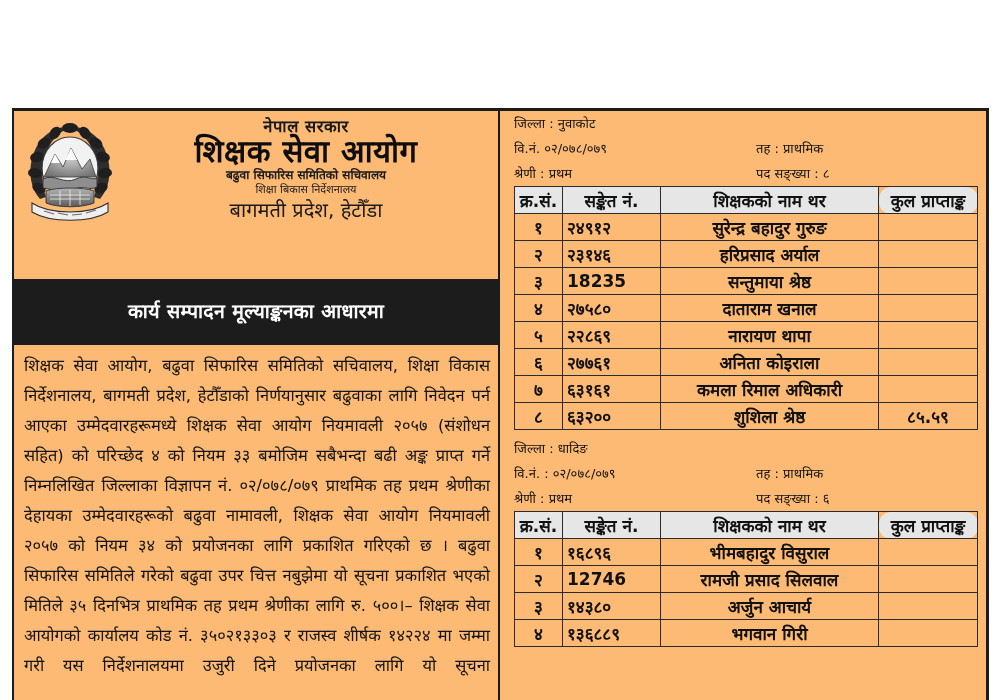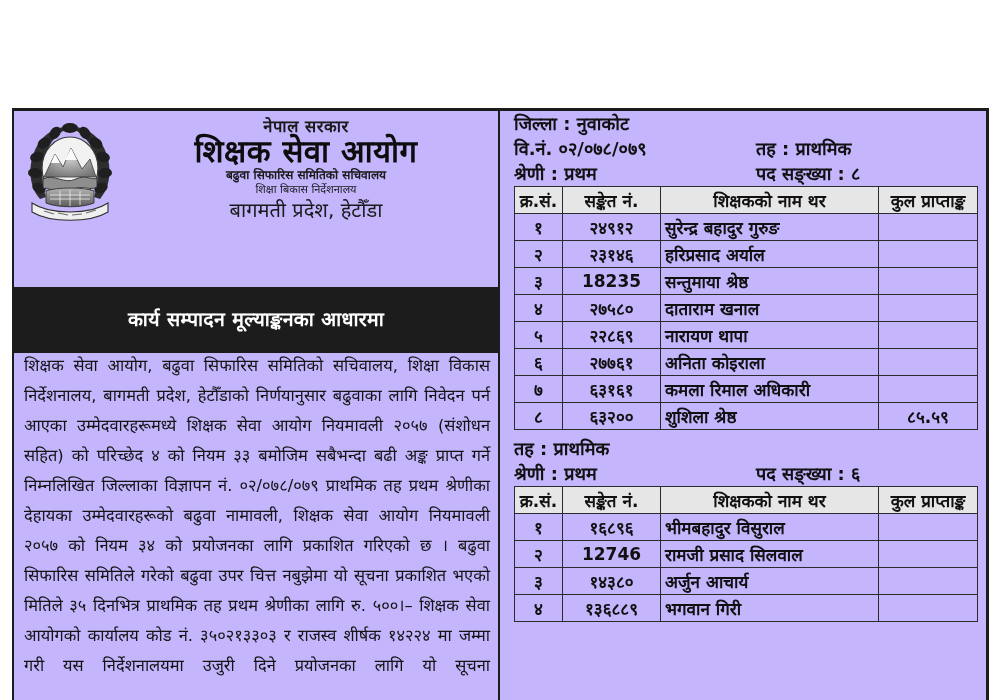--- a/index.html
+++ b/index.html
@@ -19,21 +19,21 @@
   #page {
     position: absolute;
     left: 12px;
     top: 108px;
     width: 977px;
     height: 592px;
     border-top: 3px solid #1c1c1c;
     border-left: 2px solid #1c1c1c;
     border-right: 3px solid #1c1c1c;
     box-sizing: border-box;
-    background: #c4b5fd;
+    background: #fdba74;
   }
 
   
   #col-divider {
     position: absolute;
     left: 484px;
     top: 0px;
     width: 2px;
     height: 592px;
     background: #1c1c1c;
@@ -99,21 +99,21 @@
   .hd-sub3 {
     font-size: 20px;
     font-weight: 500;
     color: #1a1a1a;
     margin-top: 2px;
   }
 
   #banner {
     position: absolute;
     left: 0px;
-    top: 176px;
+    top: 168px;
     width: 484px;
     height: 66px;
     background: #1c1c1c;
     color: #ffffff;
     display: flex;
     flex-direction: column;
     align-items: center;
     justify-content: center;
     line-height: 1.3;
   }
@@ -145,22 +145,22 @@
     width: 491px;
     height: 592px;
     overflow: hidden;
     padding-left: 0px;
   }
 
   .section { position: relative; }
 
   .meta {
     padding: 0 0 0 14px;
-    font-size: 18px;
-    font-weight: 700;
+    font-size: 13px;
+    font-weight: 400;
     color: #111;
     line-height: 25px;
   }
   .meta-row {
     display: flex;
     height: 25px;
     align-items: center;
   }
   .meta-left { width: 242px; white-space: nowrap; }
   .meta-right { white-space: nowrap; }
@@ -181,23 +181,23 @@
     box-sizing: border-box;
     overflow: hidden;
     white-space: nowrap;
   }
   table.roster th {
     background: #e6e6e6;
     text-align: center;
     font-weight: 700;
   }
   .c-sn    { width: 48px;  text-align: center; }
-  .c-code  { width: 98px;  text-align: center; }
-  .c-name  { width: 218px; text-align: left; padding-left: 6px; }
-  .c-score { width: 99px;  text-align: center; }
+  .c-code  { width: 98px;  }
+  .c-name  { width: 218px; text-align: center; padding-left: 6px; }
+  .c-score { width: 99px;  text-align: center; border-radius: 12px; }
 
   .gap-6 { height: 6px; }
 </style>
 </head>
 <body>
 
 <div id="page">
 
   <div id="col-divider"></div>
 
@@ -357,20 +357,24 @@
             </tr>
           </tbody>
       </table>
     </div>
 
     <div class="gap-6"></div>
 
     <div class="section">
       <div class="meta">
         <div class="meta-row">
+          <span class="meta-left"><span>जिल्ला :</span> <span>धादिङ</span></span>
+        </div>
+        <div class="meta-row">
+          <span class="meta-left">वि.नं. : ०२/०७८/०७९</span>
           <span class="meta-right"><span>तह : </span><span>प्राथमिक</span></span>
         </div>
         <div class="meta-row">
           <span class="meta-left"><span>श्रेणी :</span> <span>प्रथम</span></span>
           <span class="meta-right"><span>पद सङ्ख्या : </span><span>६</span></span>
         </div>
       </div>
 
       <table class="roster">
         <thead>

